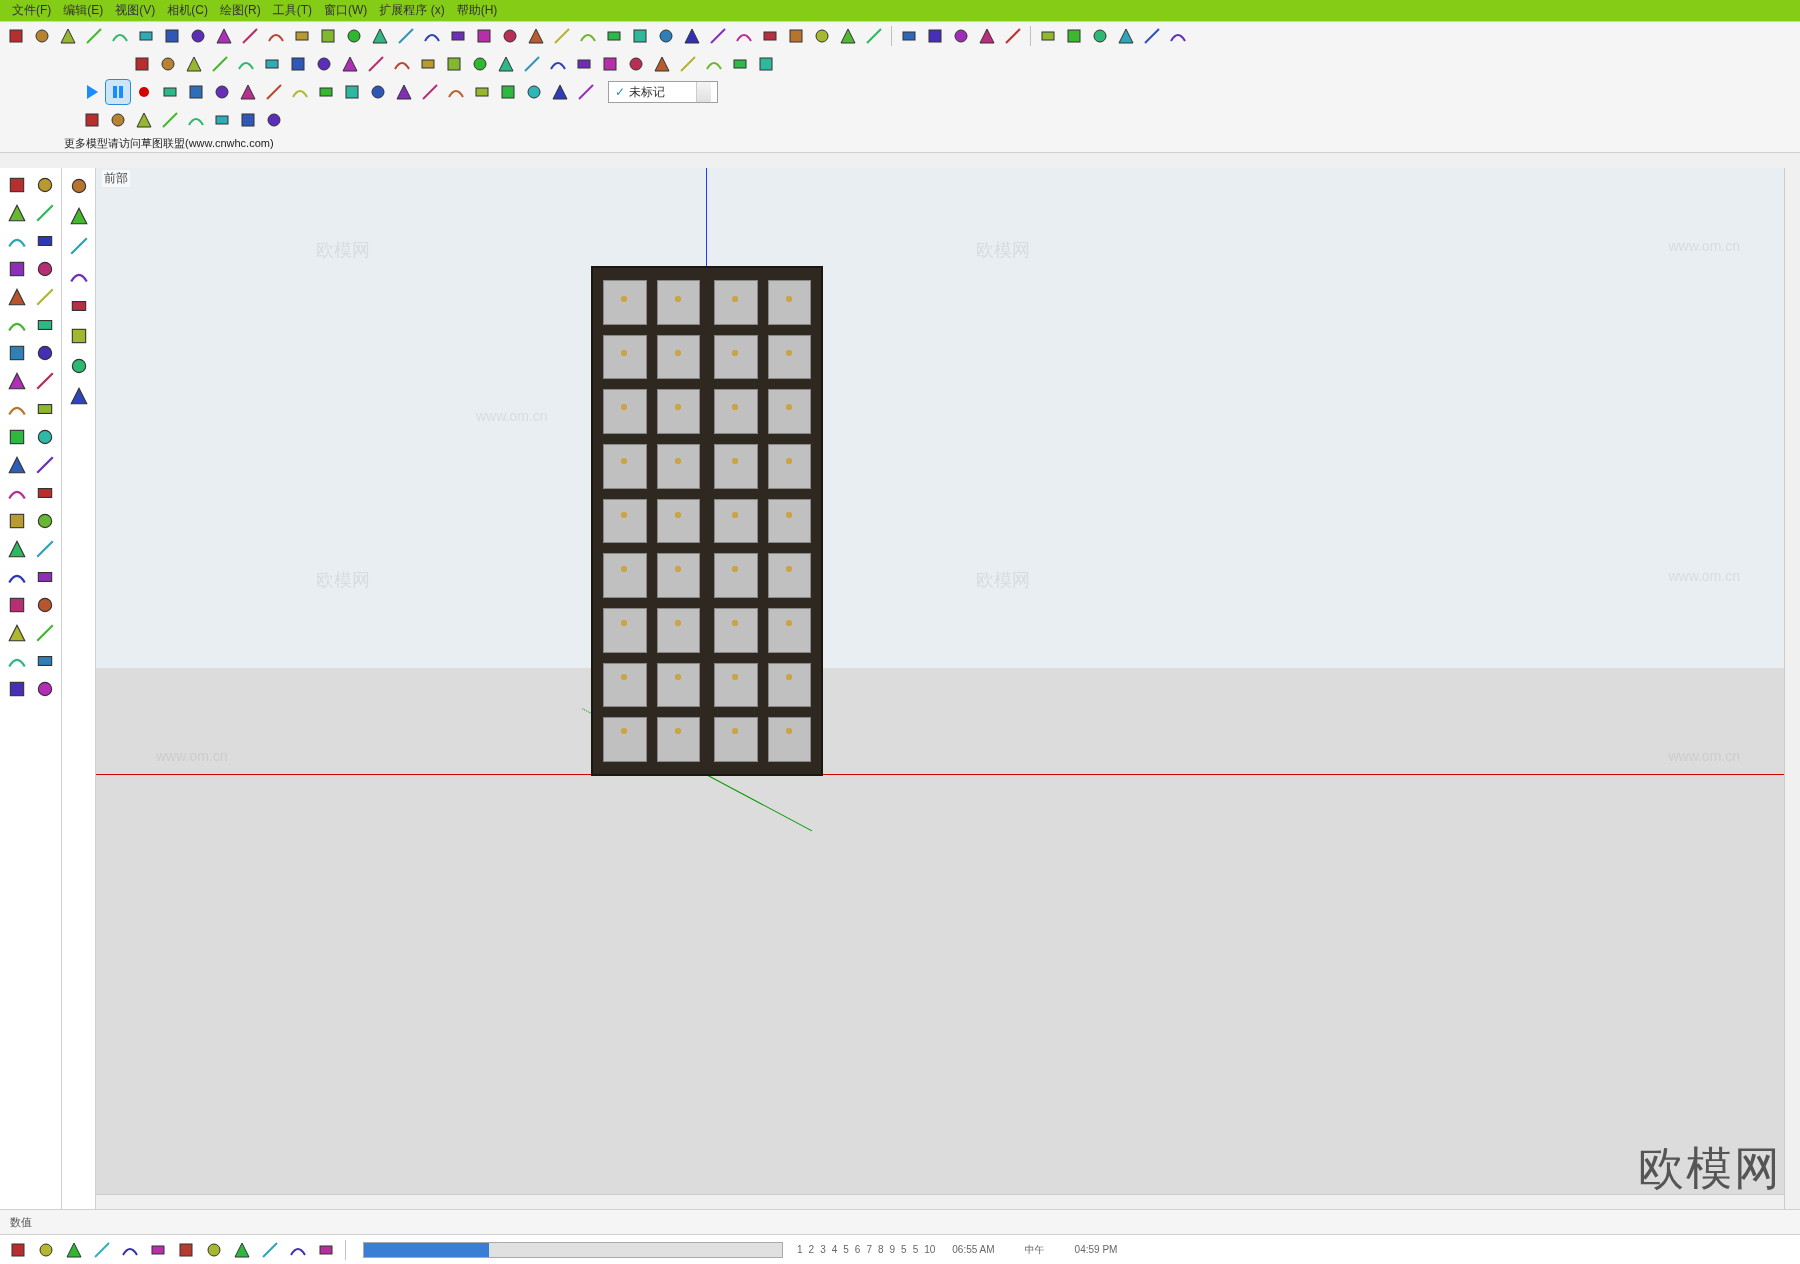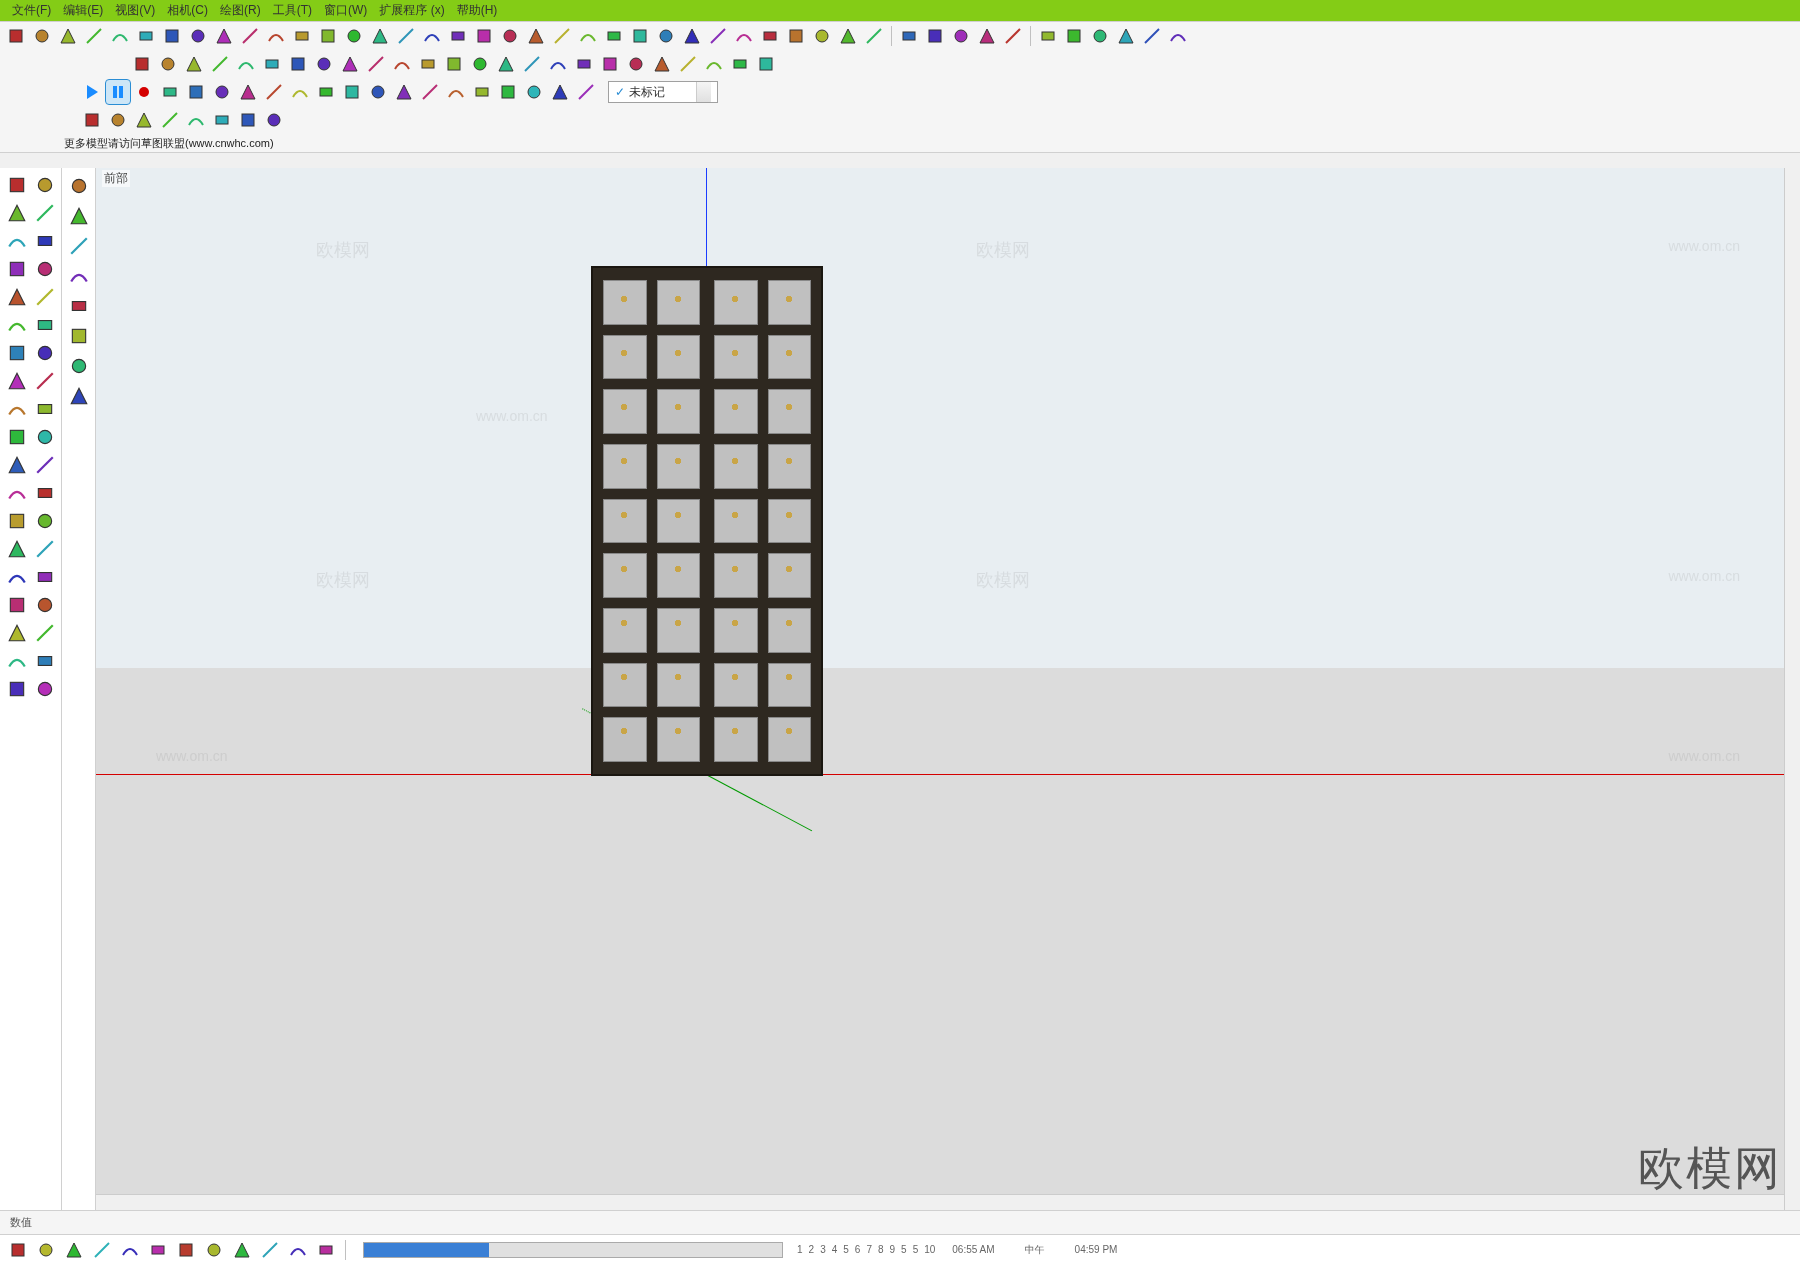--- a/index.html
+++ b/index.html
@@ -44,21 +44,21 @@
 
 .door{position:absolute;left:495px;top:98px;width:232px;height:510px;background:#2e2820;display:flex;gap:2px;padding:6px;box-shadow:inset 0 0 0 2px #1a1610}
 .door-half{flex:1;background:#2e2820;display:grid;grid-template-columns:1fr 1fr;grid-template-rows:repeat(9,1fr);gap:10px 10px;padding:8px 6px;position:relative}
 .panel{background:#c0c0c0;border:1px solid #888}
 .door-half::before{content:"";position:absolute;inset:0;background-image:radial-gradient(circle,#caa23a 3px,transparent 3px);background-size:54px 54px;background-position:0 0;pointer-events:none;opacity:.9}
 
 .wm{position:absolute;color:rgba(120,120,120,.15);font-size:18px;pointer-events:none}
 .brand{position:absolute;right:18px;bottom:10px;font-size:46px;color:#555;letter-spacing:2px}
 
 
-.status{position:absolute;left:0;right:0;bottom:30px;height:24px;background:#f5f5f5;border-top:1px solid #d0d0d0;display:flex;align-items:flex-end;padding:4px 10px;font-size:11px;color:#555}
+.status{position:absolute;left:0;right:0;bottom:30px;height:24px;background:#f5f5f5;border-top:1px solid #d0d0d0;display:flex;align-items:center;padding:12px 10px;font-size:11px;color:#555}
 .bottombar{position:absolute;left:0;right:0;bottom:0;height:30px;background:#fff;border-top:1px solid #d0d0d0;display:flex;align-items:center;padding:0 6px;gap:4px}
 .timeline{flex:1;max-width:420px;height:16px;margin:0 10px;background:linear-gradient(90deg,#3a7fd5 0%,#3a7fd5 30%,#e0e0e0 30%);border:1px solid #aaa;position:relative}
 .time-scale{display:flex;gap:6px;font-size:10px;color:#666}
 .time-lbl{font-size:10px;color:#666;margin:0 13px}
 
 
 .sb-v{position:absolute;right:0;top:0;bottom:0;width:16px;background:#f0f0f0;border-left:1px solid #ccc}
 .sb-h{position:absolute;left:0;right:16px;bottom:0;height:16px;background:#f0f0f0;border-top:1px solid #ccc}
 </style>
 </head>

